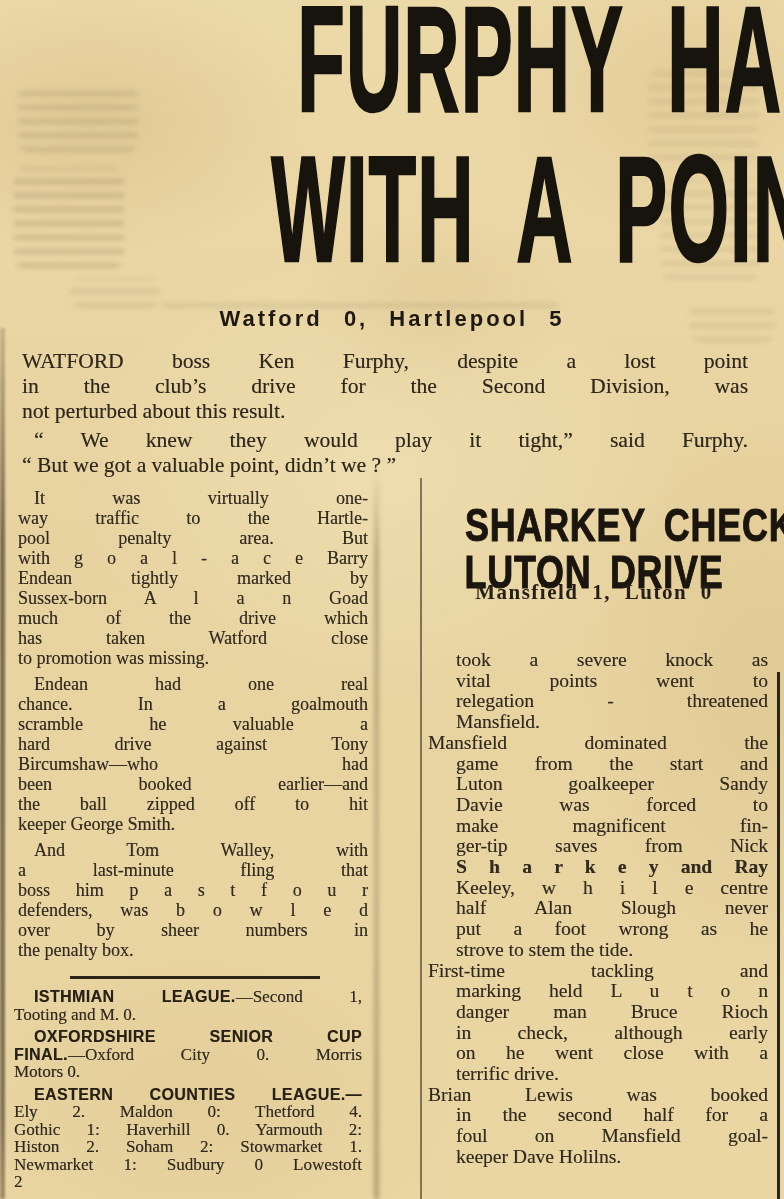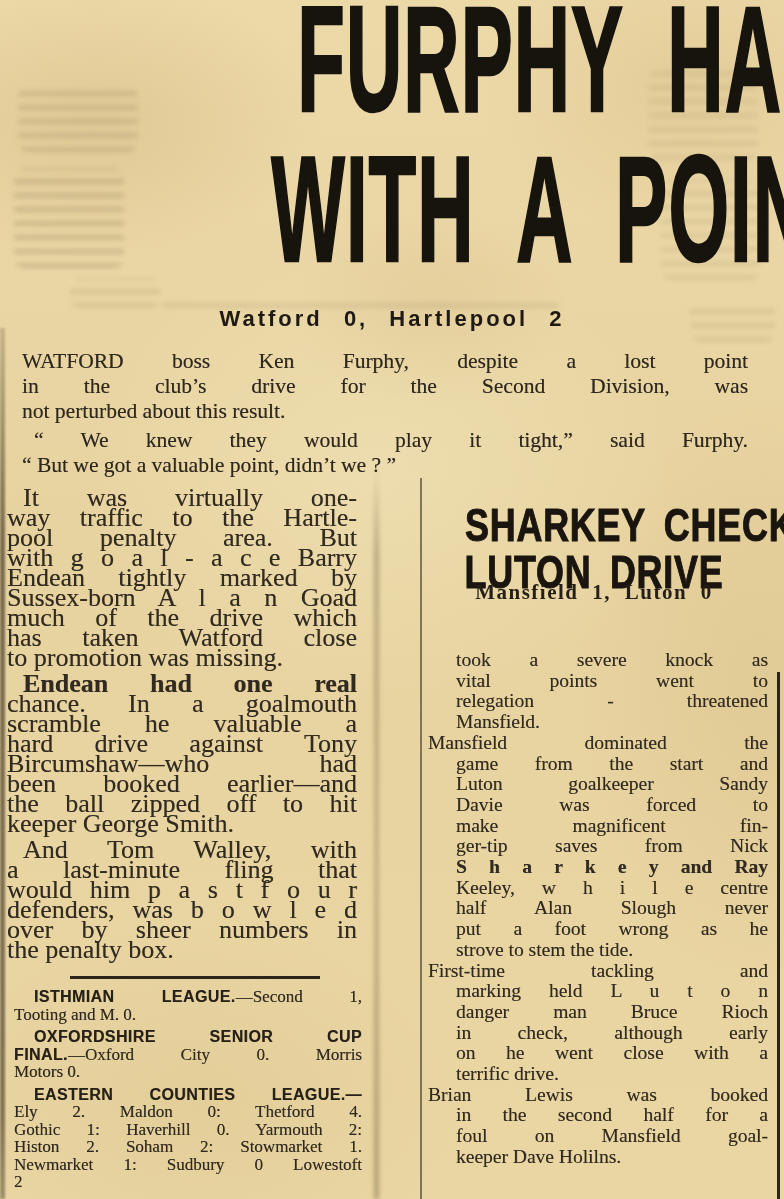--- a/index.html
+++ b/index.html
@@ -35,21 +35,21 @@
     letter-spacing:3px; word-spacing:12px; }
   #score-side { left:415px; width:358px; top:580px;
     font-family:"Liberation Serif", serif; font-size:21px;
     letter-spacing:1.5px; word-spacing:7px; color:#251f17; }
   
   .textblock { position:absolute; text-shadow:.3px .4px .5px rgba(48,40,26,.45); }
   .jline { display:block; }
   .just { text-align:justify; text-align-last:justify; }
   #lead  { left:22px; width:726px; top:349px; font-size:21.5px; line-height:25px; color:#2d271e; }
   #quote { left:22px; width:726px; top:428px; font-size:21.5px; line-height:25px; color:#2d271e; }
-  #colL  { left:7px; width:350px; top:488px; font-size:26px; line-height:20px; color:#312a20; }
+  #colL  { left:18px; width:350px; top:488px; font-size:18px; line-height:20px; color:#312a20; }
   #colL .para { margin-bottom:6px; }
   #colR  { left:428px; width:340px; top:650px; font-size:19.5px; line-height:20.7px; color:#312a20; }
   #colR .para { margin-bottom:0; }
   
   .side-head { position:absolute; left:415px; width:358px; text-align:center;
     font-family:"Liberation Sans", sans-serif; font-weight:700; color:#1a150e;
     font-size:46px; line-height:46px; white-space:nowrap; }
   .side-head .cond { display:inline-block; transform:scaleX(.78);
     transform-origin:50% 50%; letter-spacing:1px; word-spacing:10px;
     -webkit-text-stroke:1px #1a150e; }
@@ -97,21 +97,21 @@
   <div class="smudge" id="sm6"></div>
   <div class="smudge" id="sm7"></div>
 
   <div class="headline" id="hl1">
     <span class="cond">FURPHY HAPPY</span>
   </div>
   <div class="headline" id="hl2">
     <span class="cond">WITH A POINT</span>
   </div>
 
-  <div class="scoreline" id="score-main">Watford 0, Hartlepool 2</div>
+  <div class="scoreline" id="score-main">Watford 0, Hartlepool 5</div>
 
   <div class="textblock" id="lead">
       <div class="jline just">WATFORD boss Ken Furphy, despite a lost point</div>
       <div class="jline just">in the club’s drive for the Second Division, was</div>
       <div class="jline">not perturbed about this result.</div>
     </div>
 
   <div class="textblock" id="quote">
       <div class="jline just" style="padding-left: 12px;">“ We knew they would play it tight,” said Furphy.</div>
       <div class="jline">“ But we got a valuable point, didn’t we ? ”</div>
@@ -123,33 +123,33 @@
         <div class="jline just">way traffic to the Hartle-</div>
         <div class="jline just">pool penalty area. But</div>
         <div class="jline just">with g o a l - a c e Barry</div>
         <div class="jline just">Endean tightly marked by</div>
         <div class="jline just">Sussex-born A l a n Goad</div>
         <div class="jline just">much of the drive which</div>
         <div class="jline just">has taken Watford close</div>
         <div class="jline">to promotion was missing.</div>
       </div>
     <div class="para">
-        <div class="jline just" style="padding-left: 16px; font-weight: bold;">Endean had one real</div>
+        <div class="jline just" style="padding-left: 16px;">Endean had one real</div>
         <div class="jline just">chance. In a goalmouth</div>
         <div class="jline just">scramble he valuable a</div>
         <div class="jline just">hard drive against Tony</div>
         <div class="jline just">Bircumshaw—who had</div>
         <div class="jline just">been booked earlier—and</div>
         <div class="jline just">the ball zipped off to hit</div>
         <div class="jline">keeper George Smith.</div>
       </div>
     <div class="para">
         <div class="jline just" style="padding-left: 16px;">And Tom Walley, with</div>
         <div class="jline just">a last-minute fling that</div>
-        <div class="jline just">would him p a s t f o u r</div>
+        <div class="jline just">boss him p a s t f o u r</div>
         <div class="jline just">defenders, was b o w l e d</div>
         <div class="jline just">over by sheer numbers in</div>
         <div class="jline">the penalty box.</div>
       </div>
   </div>
 
   <div class="rule-h" id="divider"></div>
 
   <div class="textblock" id="results">
     <div class="grp">

